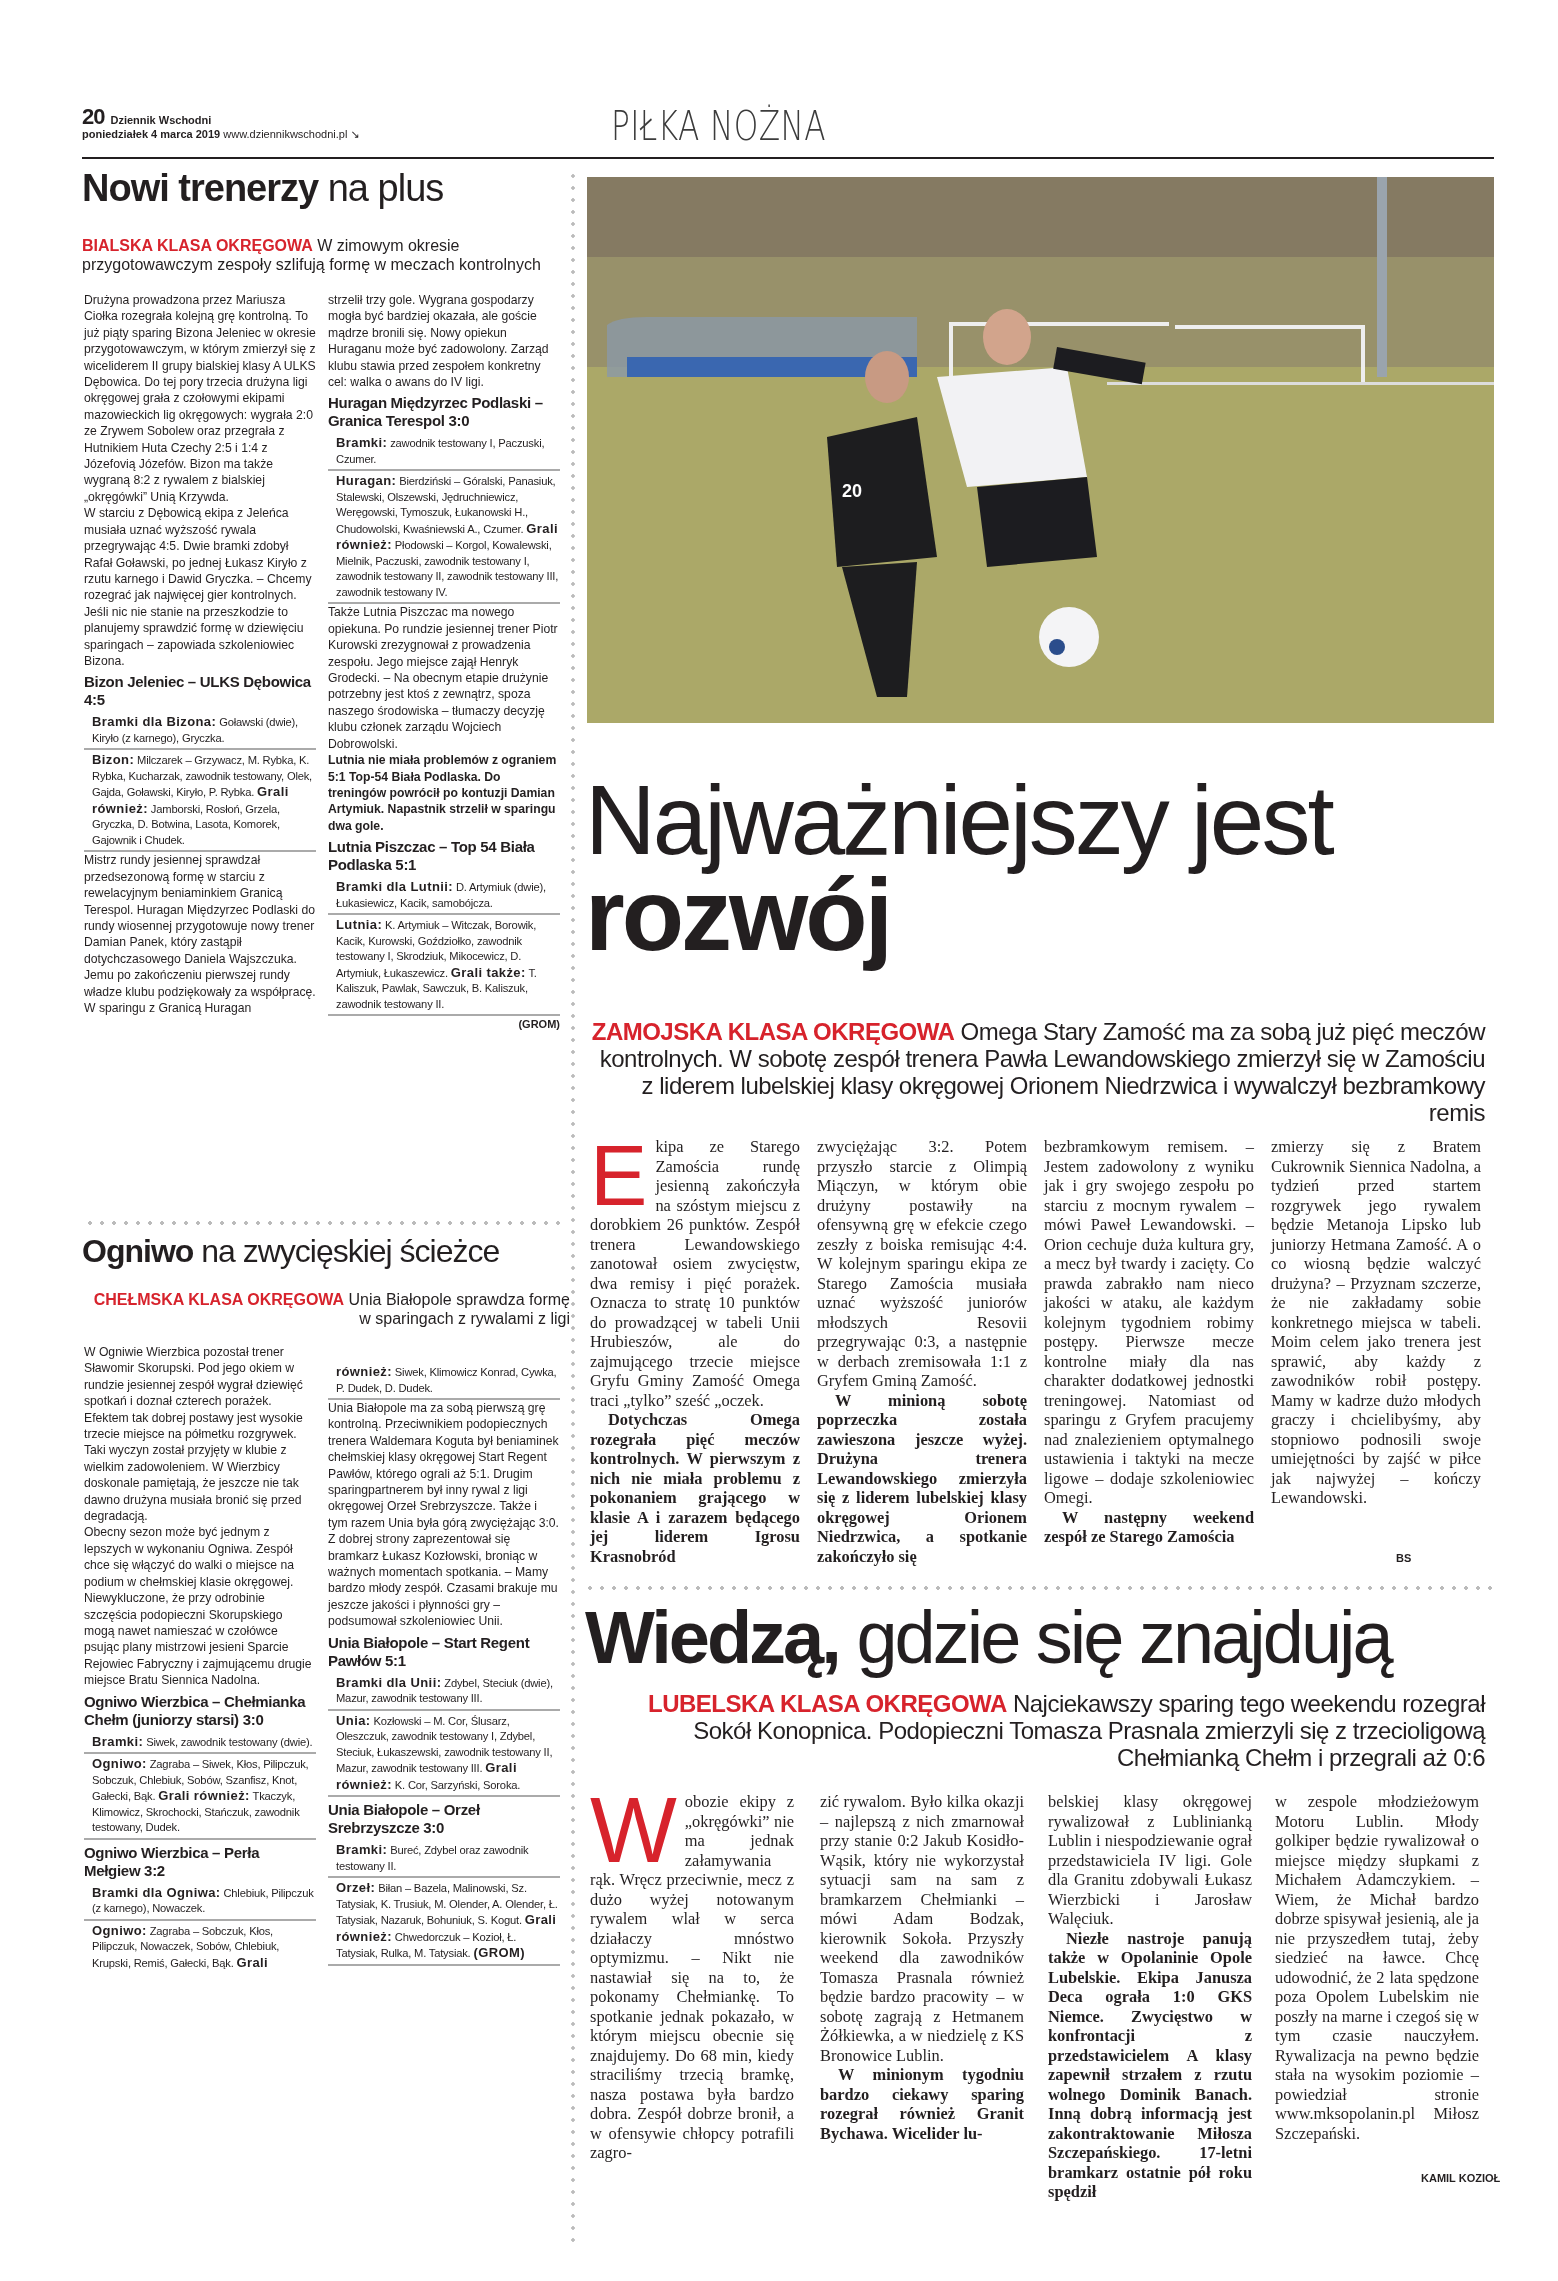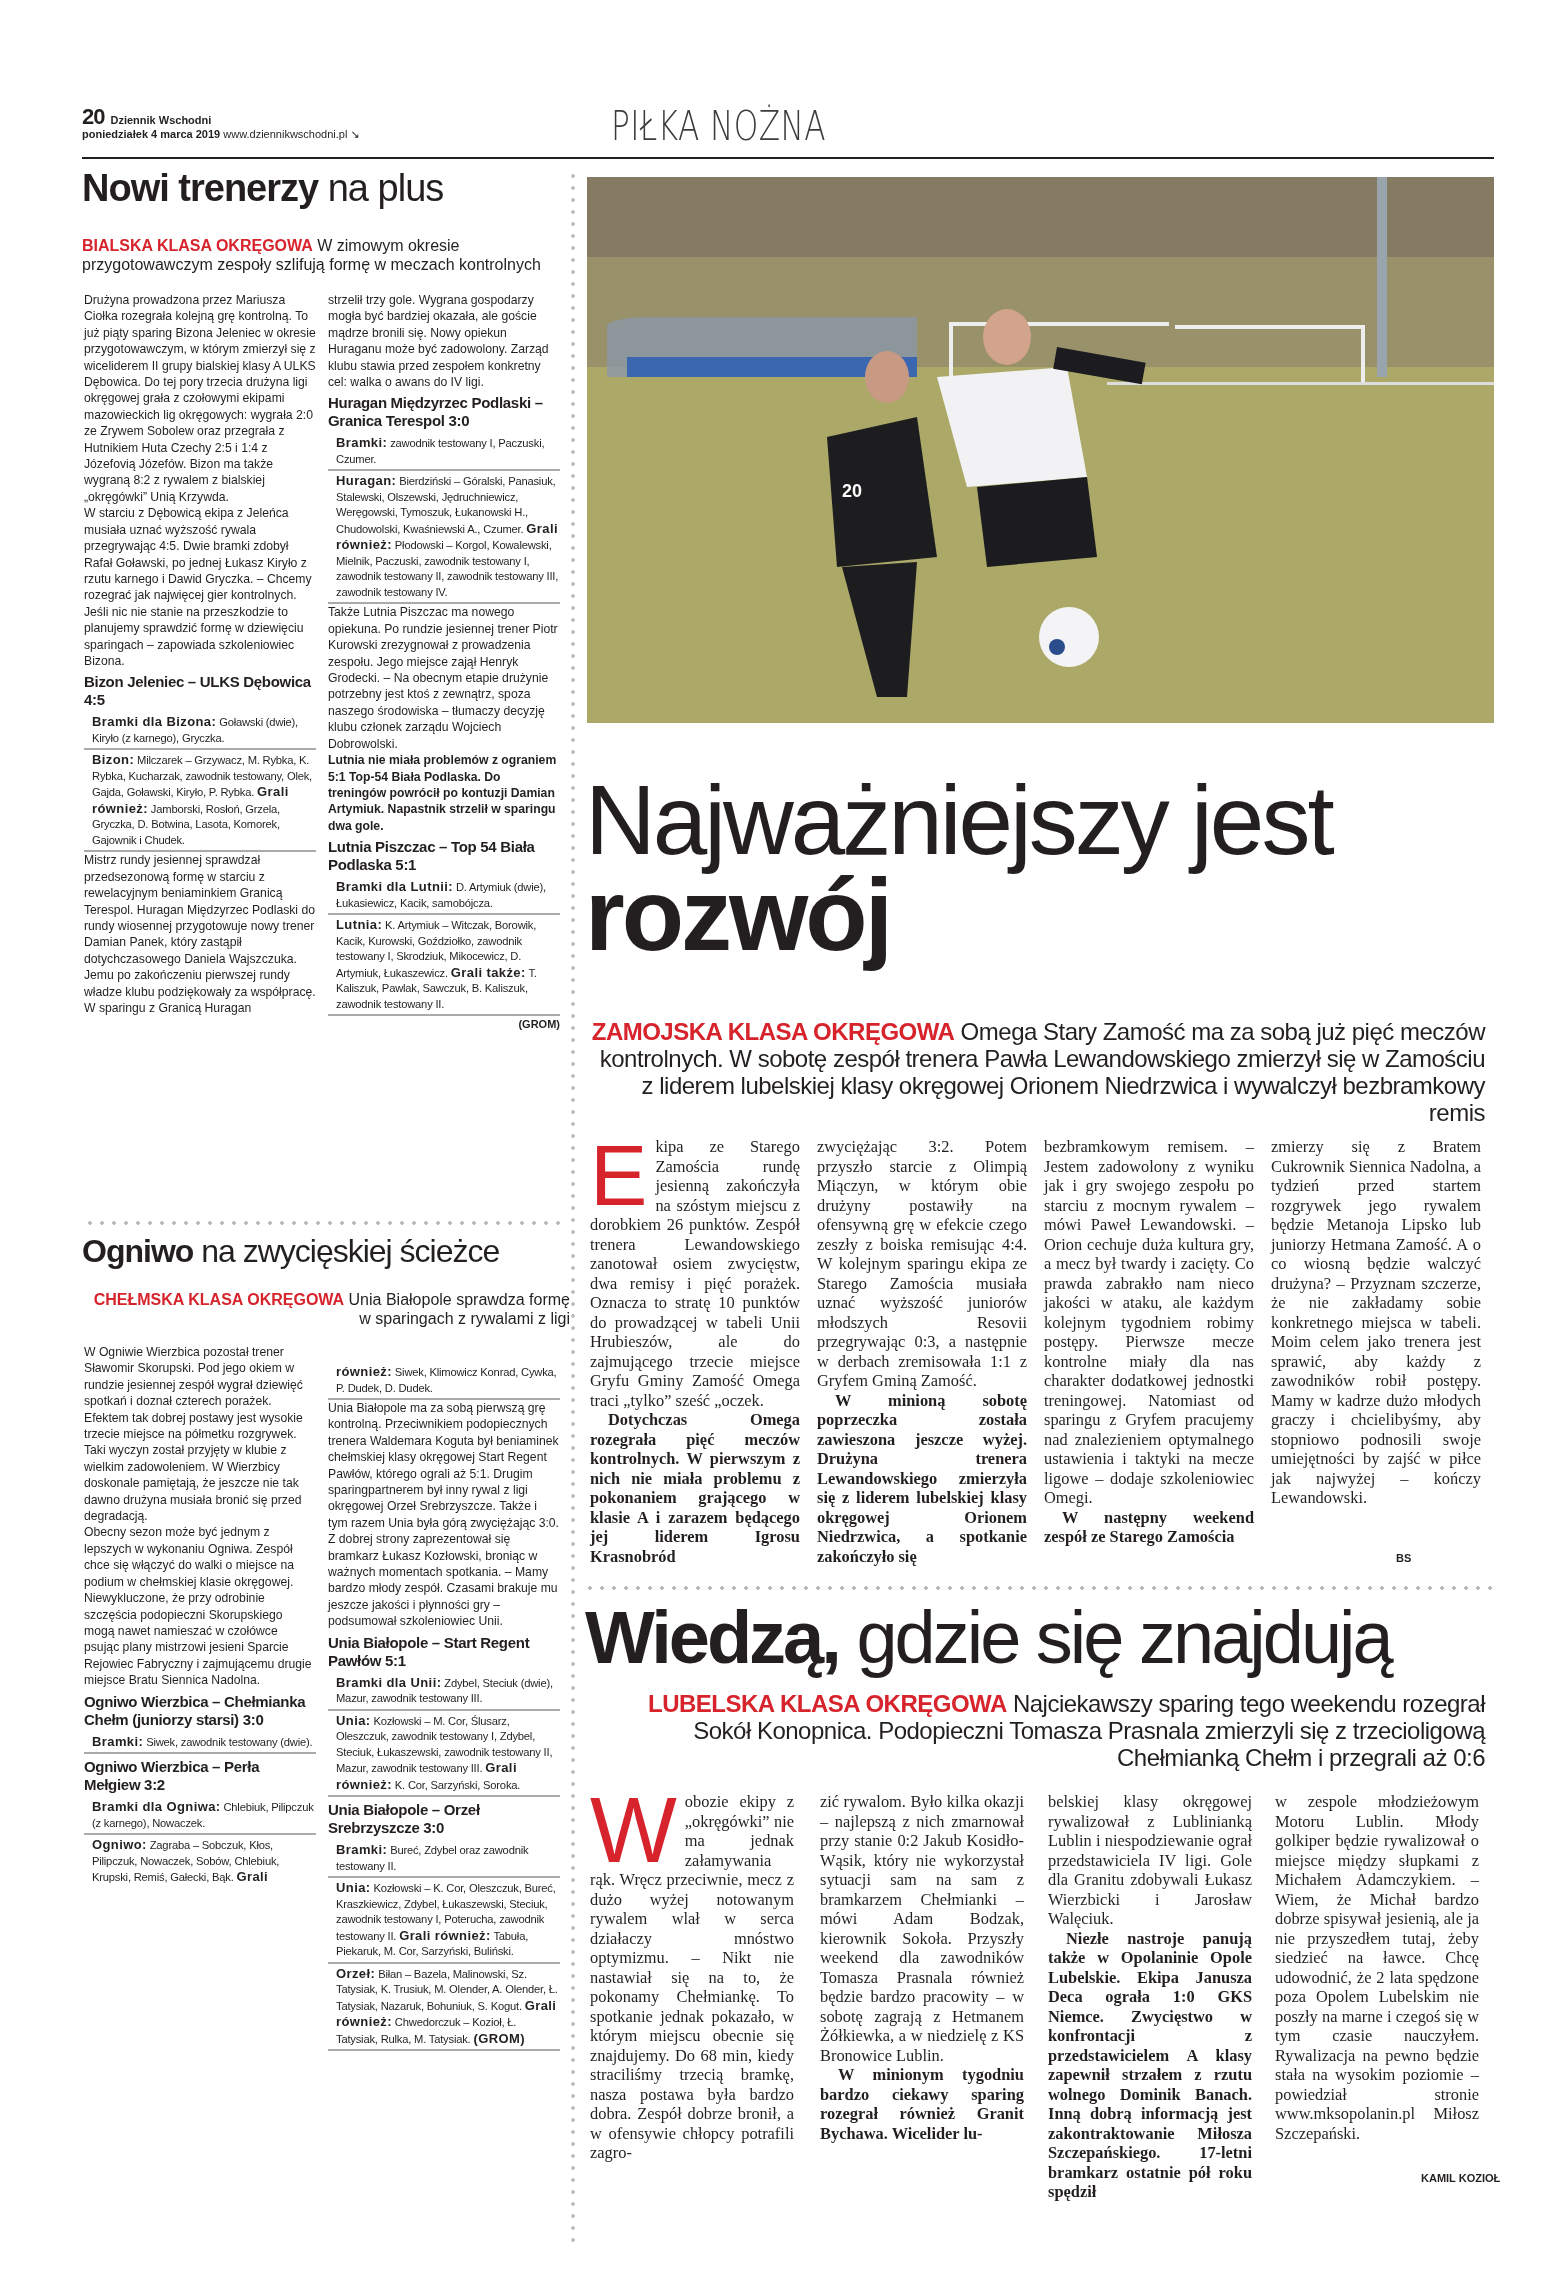--- a/index.html
+++ b/index.html
@@ -95,34 +95,34 @@
   </div>
   <div class="kicker" style="position:absolute;left:90px;top:1290px;width:480px;text-align:right;">
     <span class="red">CHEŁMSKA KLASA OKRĘGOWA</span><span> Unia Białopole sprawdza formę w sparingach z rywalami z ligi</span>
   </div>
 
   <div class="col" style="left:84px;top:1344px;width:232px;">
     <p>W Ogniwie Wierzbica pozostał trener Sławomir Skorupski. Pod jego okiem w rundzie jesiennej zespół wygrał dziewięć spotkań i doznał czterech porażek. Efektem tak dobrej postawy jest wysokie trzecie miejsce na półmetku rozgrywek. Taki wyczyn został przyjęty w klubie z wielkim zadowoleniem. W Wierzbicy doskonale pamiętają, że jeszcze nie tak dawno drużyna musiała bronić się przed degradacją.</p>
     <p>Obecny sezon może być jednym z lepszych w wykonaniu Ogniwa. Zespół chce się włączyć do walki o miejsce na podium w chełmskiej klasie okręgowej. Niewykluczone, że przy odrobinie szczęścia podopieczni Skorupskiego mogą nawet namieszać w czołówce psując plany mistrzowi jesieni Sparcie Rejowiec Fabryczny i zajmującemu drugie miejsce Bratu Siennica Nadolna.</p>
     <div class="subhead">Ogniwo Wierzbica – Chełmianka Chełm (juniorzy starsi) 3:0</div>
     <div class="box"><b>Bramki:</b><span> Siwek, zawodnik testowany (dwie).</span></div>
+    <div class="box"><b>Ogniwo:</b><span> Zagraba – Siwek, Kłos, Pilipczuk, Sobczuk, Chlebiuk, Sobów, Szanfisz, Knot, Gałecki, Bąk.</span> <b>Grali również:</b><span> Tkaczyk, Klimowicz, Skrochocki, Stańczuk, zawodnik testowany, Dudek.</span></div>
     <div class="subhead">Ogniwo Wierzbica – Perła Mełgiew 3:2</div>
     <div class="box"><b>Bramki dla Ogniwa:</b><span> Chlebiuk, Pilipczuk (z karnego), Nowaczek.</span></div>
     <div class="box" style="border-bottom:none;"><b>Ogniwo:</b><span> Zagraba – Sobczuk, Kłos, Pilipczuk, Nowaczek, Sobów, Chlebiuk, Krupski, Remiś, Gałecki, Bąk.</span> <b>Grali</b></div>
   </div>
 
   <div class="col" style="left:328px;top:1362px;width:232px;">
     <div class="box"><b>również:</b><span> Siwek, Klimowicz Konrad, Cywka, P. Dudek, D. Dudek.</span></div>
     <p>Unia Białopole ma za sobą pierwszą grę kontrolną. Przeciwnikiem podopiecznych trenera Waldemara Koguta był beniaminek chełmskiej klasy okręgowej Start Regent Pawłów, którego ograli aż 5:1. Drugim sparingpartnerem był inny rywal z ligi okręgowej Orzeł Srebrzyszcze. Także i tym razem Unia była górą zwyciężając 3:0. Z dobrej strony zaprezentował się bramkarz Łukasz Kozłowski, broniąc w ważnych momentach spotkania. – Mamy bardzo młody zespół. Czasami brakuje mu jeszcze jakości i płynności gry – podsumował szkoleniowiec Unii.</p>
     <div class="subhead">Unia Białopole – Start Regent Pawłów 5:1</div>
     <div class="box"><b>Bramki dla Unii:</b><span> Zdybel, Steciuk (dwie), Mazur, zawodnik testowany III.</span></div>
     <div class="box"><b>Unia:</b><span> Kozłowski – M. Cor, Ślusarz, Oleszczuk, zawodnik testowany I, Zdybel, Steciuk, Łukaszewski, zawodnik testowany II, Mazur, zawodnik testowany III.</span> <b>Grali również:</b><span> K. Cor, Sarzyński, Soroka.</span></div>
     <div class="subhead">Unia Białopole – Orzeł Srebrzyszcze 3:0</div>
     <div class="box"><b>Bramki:</b><span> Bureć, Zdybel oraz zawodnik testowany II.</span></div>
-    <div class="box"><b>Unia:</b><span> Kozłowski – K. Cor, Oleszczuk, Bureć, Kraszkiewicz, Zdybel, Łukaszewski, Steciuk, zawodnik testowany I, Poterucha, zawodnik testowany II.</span> <b>Grali również:</b><span> Tabuła, Piekaruk, M. Cor, Sarzyński, Buliński.</span></div>
     <div class="box"><b>Orzeł:</b><span> Biłan – Bazela, Malinowski, Sz. Tatysiak, K. Trusiuk, M. Olender, A. Olender, Ł. Tatysiak, Nazaruk, Bohuniuk, S. Kogut.</span> <b>Grali również:</b><span> Chwedorczuk – Kozioł, Ł. Tatysiak, Rulka, M. Tatysiak.</span> <b>(GROM)</b></div>
   </div>
 </div>
 
 <div style="position:absolute;left:571px;top:170px;width:4px;height:2080px;background-image:radial-gradient(circle,#bbb 1.5px,transparent 2px);background-size:4px 12px;"></div>
 
 <div>
   <div id="photo">
     <svg width="907" height="546" viewBox="0 0 907 546">
       <rect x="0" y="0" width="907" height="80" fill="#857a62"></rect>

